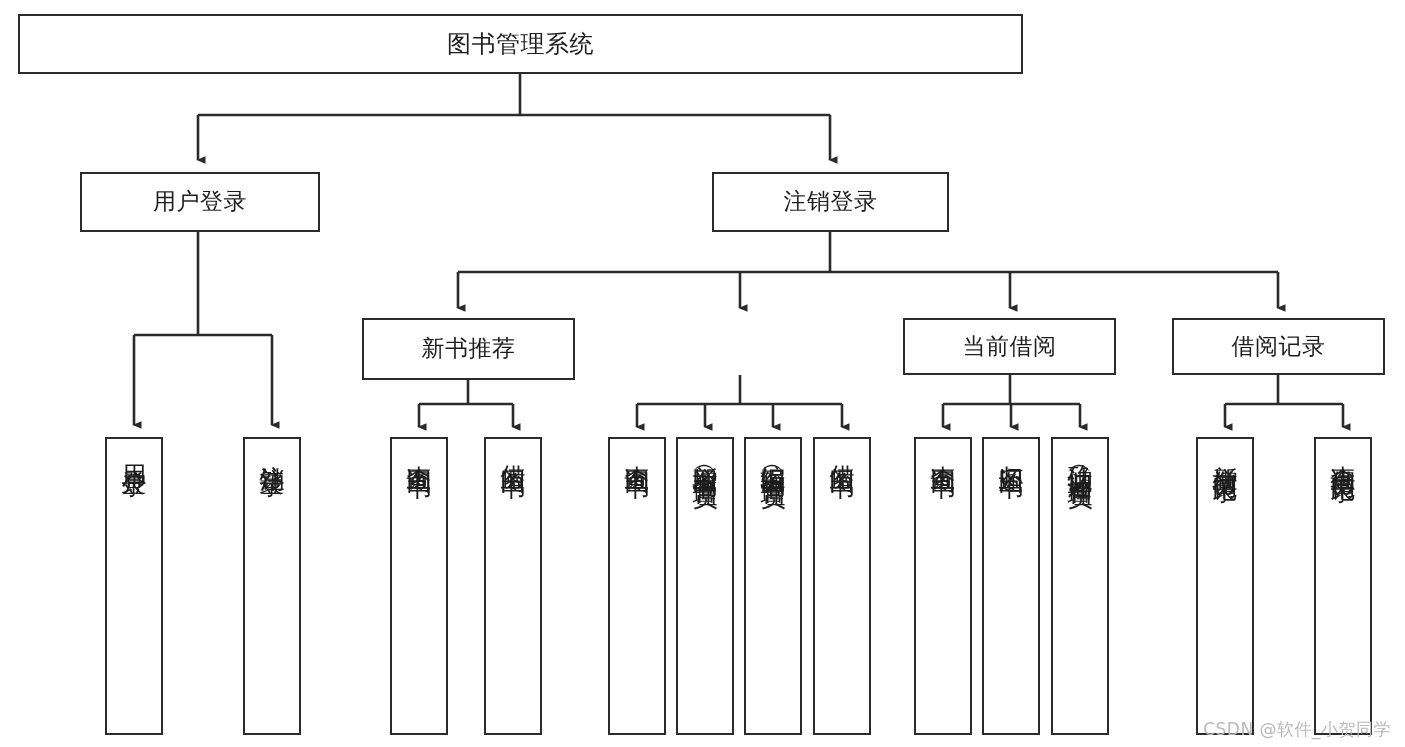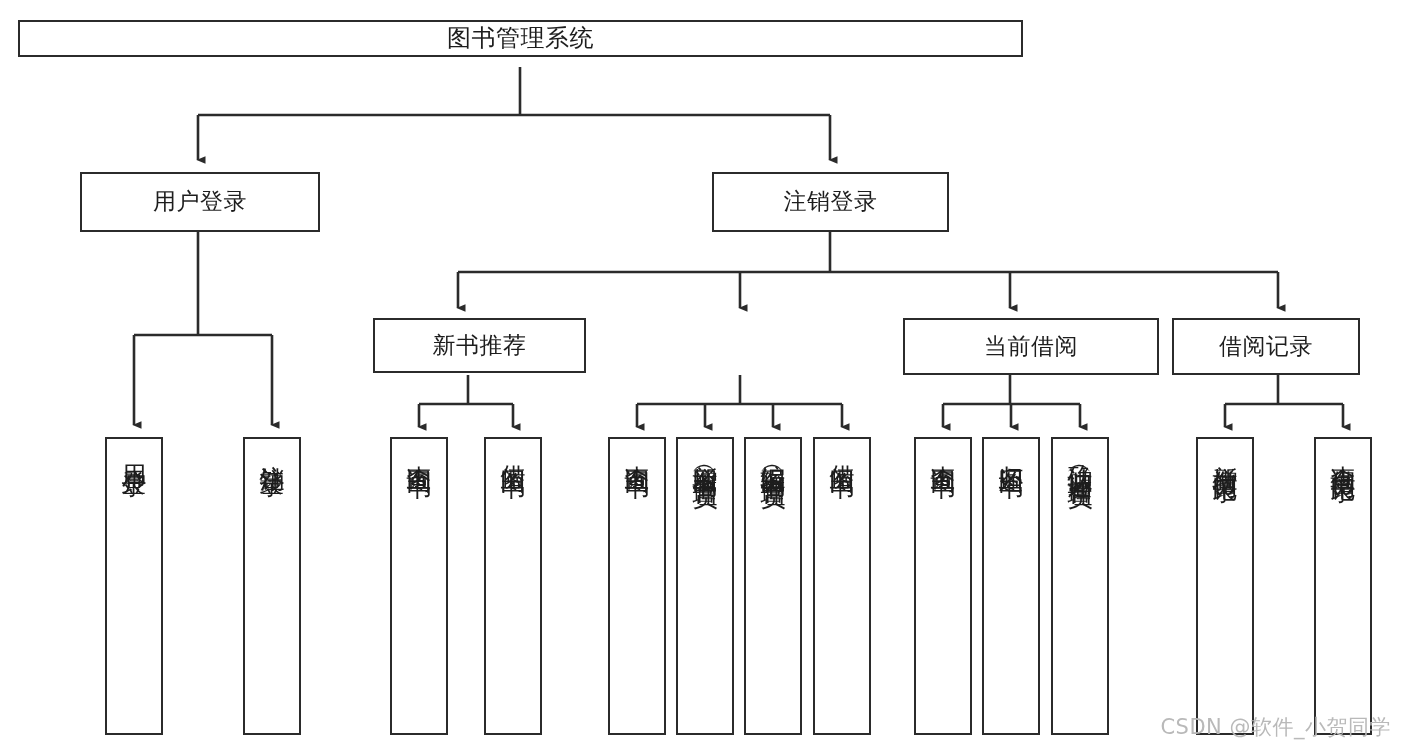--- a/index.html
+++ b/index.html
@@ -60,21 +60,21 @@
     writing-mode: vertical-rl;
     text-orientation: upright;
     font-size: 25px;
     letter-spacing: 3px;
     line-height: 1;
   }
   #watermark {
     position: absolute;
     right: 14px;
     bottom: 6px;
-    font-size: 21px;
+    font-size: 17px;
     color: #b9b9b9;
     letter-spacing: 0.5px;
     z-index: 5;
     white-space: nowrap;
   }
 </style>
 </head>
 <body>
 
 <div id="canvas">
@@ -122,38 +122,38 @@
       <path d="M 1011 404 L 1011 427" marker-end="url(#arrow)"></path>
       <path d="M 1080 404 L 1080 427" marker-end="url(#arrow)"></path>
 
       <path d="M 1278 375 L 1278 404"></path>
       <path d="M 1225 404 L 1343 404"></path>
       <path d="M 1225 404 L 1225 427" marker-end="url(#arrow)"></path>
       <path d="M 1343 404 L 1343 427" marker-end="url(#arrow)"></path>
     </g>
   </svg>
 
-  <div class="node root horizontal" style="left:18px; top:20px; width:1005px; height:37px;">
+  <div class="node root horizontal" style="left:18px; top:14px; width:1005px; height:60px;">
     <span class="label">图书管理系统</span>
   </div>
 
   <div class="node horizontal" style="left:80px; top:172px; width:240px; height:60px;">
     <span class="label">用户登录</span>
   </div>
   <div class="node horizontal" style="left:712px; top:172px; width:237px; height:60px;">
     <span class="label">注销登录</span>
   </div>
 
-  <div class="node horizontal" style="left:362px; top:318px; width:213px; height:55px;margin-left:11px;">
+  <div class="node horizontal" style="left:362px; top:318px; width:213px; height:62px;">
     <span class="label">新书推荐</span>
   </div>
-  <div class="node horizontal" style="left:903px; top:318px; width:256px; height:57px;">
+  <div class="node horizontal" style="left:903px; top:318px; width:213px; height:57px;">
     <span class="label">当前借阅</span>
   </div>
-  <div class="node horizontal" style="left:1172px; top:318px; width:188px; height:57px;">
+  <div class="node horizontal" style="left:1172px; top:318px; width:213px; height:57px;">
     <span class="label">借阅记录</span>
   </div>
 
   <div class="node vertical" style="left:105px; top:437px; width:58px; height:298px;">
     <span class="label">用户登录</span>
   </div>
   <div class="node vertical" style="left:243px; top:437px; width:58px; height:298px;">
     <span class="label">注销登录</span>
   </div>
 

